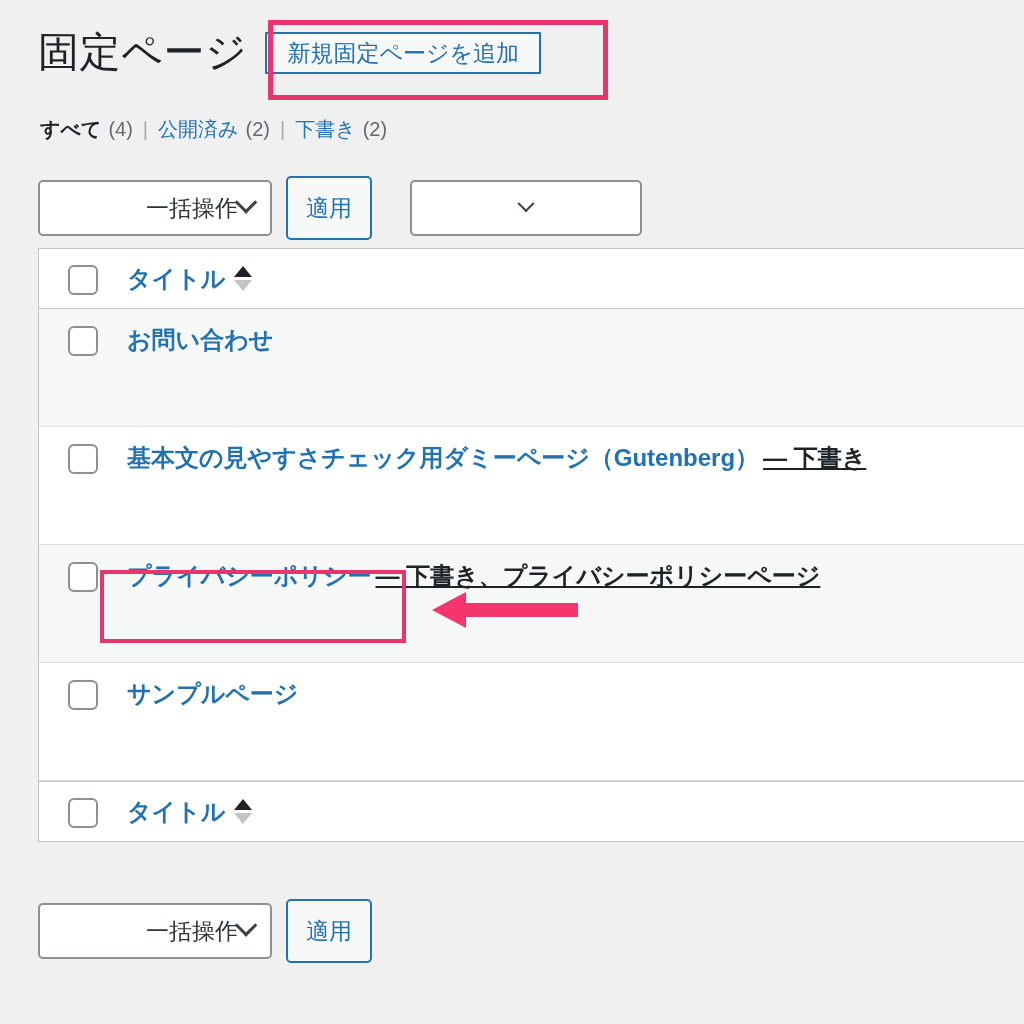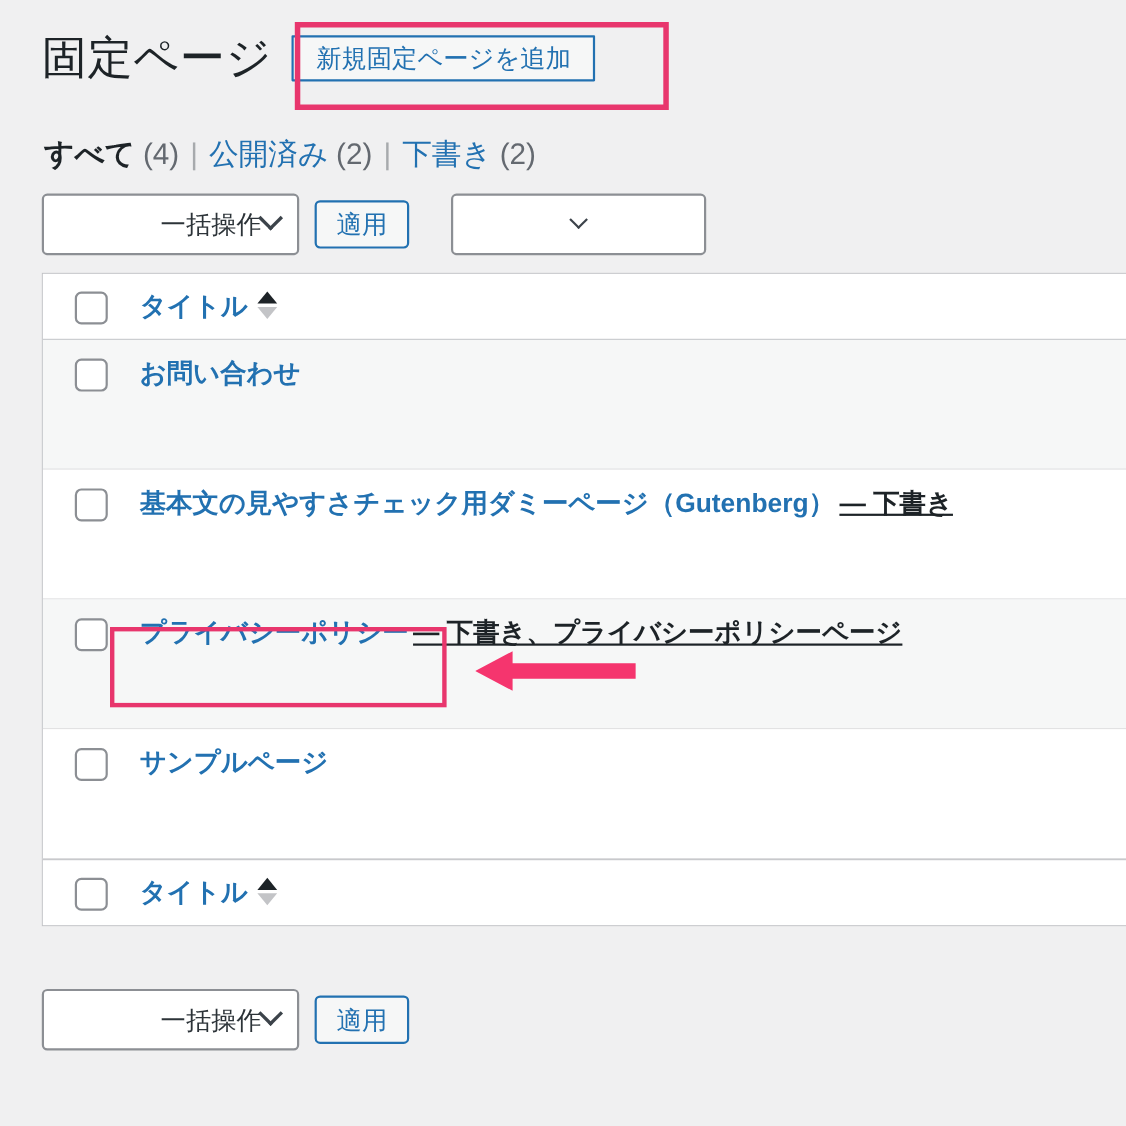--- a/index.html
+++ b/index.html
@@ -76,22 +76,22 @@
     top: 570px;
     width: 306px;
     height: 73px;
     border-width: 4px;
   }
 
   
   .status-links {
     position: absolute;
     left: 40px;
-    top: 123px;
-    font-size: 27px;
+    top: 112px;
+    font-size: 20px;
     line-height: 34px;
     white-space: nowrap;
     display: flex;
     align-items: baseline;
     justify-content: flex-end;
   }
   .status-links .item { display: inline-flex; align-items: baseline; }
   .status-links .lbl { color: #2271b1; cursor: pointer; }
   .status-links .item.current .lbl { color: #1d2327; font-weight: 700; cursor: pointer; }
   .status-links .cnt { color: #646970; margin-left: 7px; }
@@ -132,21 +132,21 @@
     border-bottom: 3px solid #3c434a;
     transform: rotate(45deg) translate(-4px,-4px);
     flex: 0 0 auto;
   }
   .chev.small {
     width: 12px; height: 12px;
     border-right-width: 2.5px; border-bottom-width: 2.5px;
     transform: rotate(45deg) translate(-3px,-3px);
   }
   .btn-secondary {
-    height: 44px;
+    height: 64px;
     padding: 0 18px;
     background: #f6f7f7;
     border: 2px solid #2271b1;
     border-radius: 5px;
     color: #2271b1;
     font-size: 23px;
     font-family: inherit;
     cursor: pointer;
     display: inline-flex;
     align-items: center;

